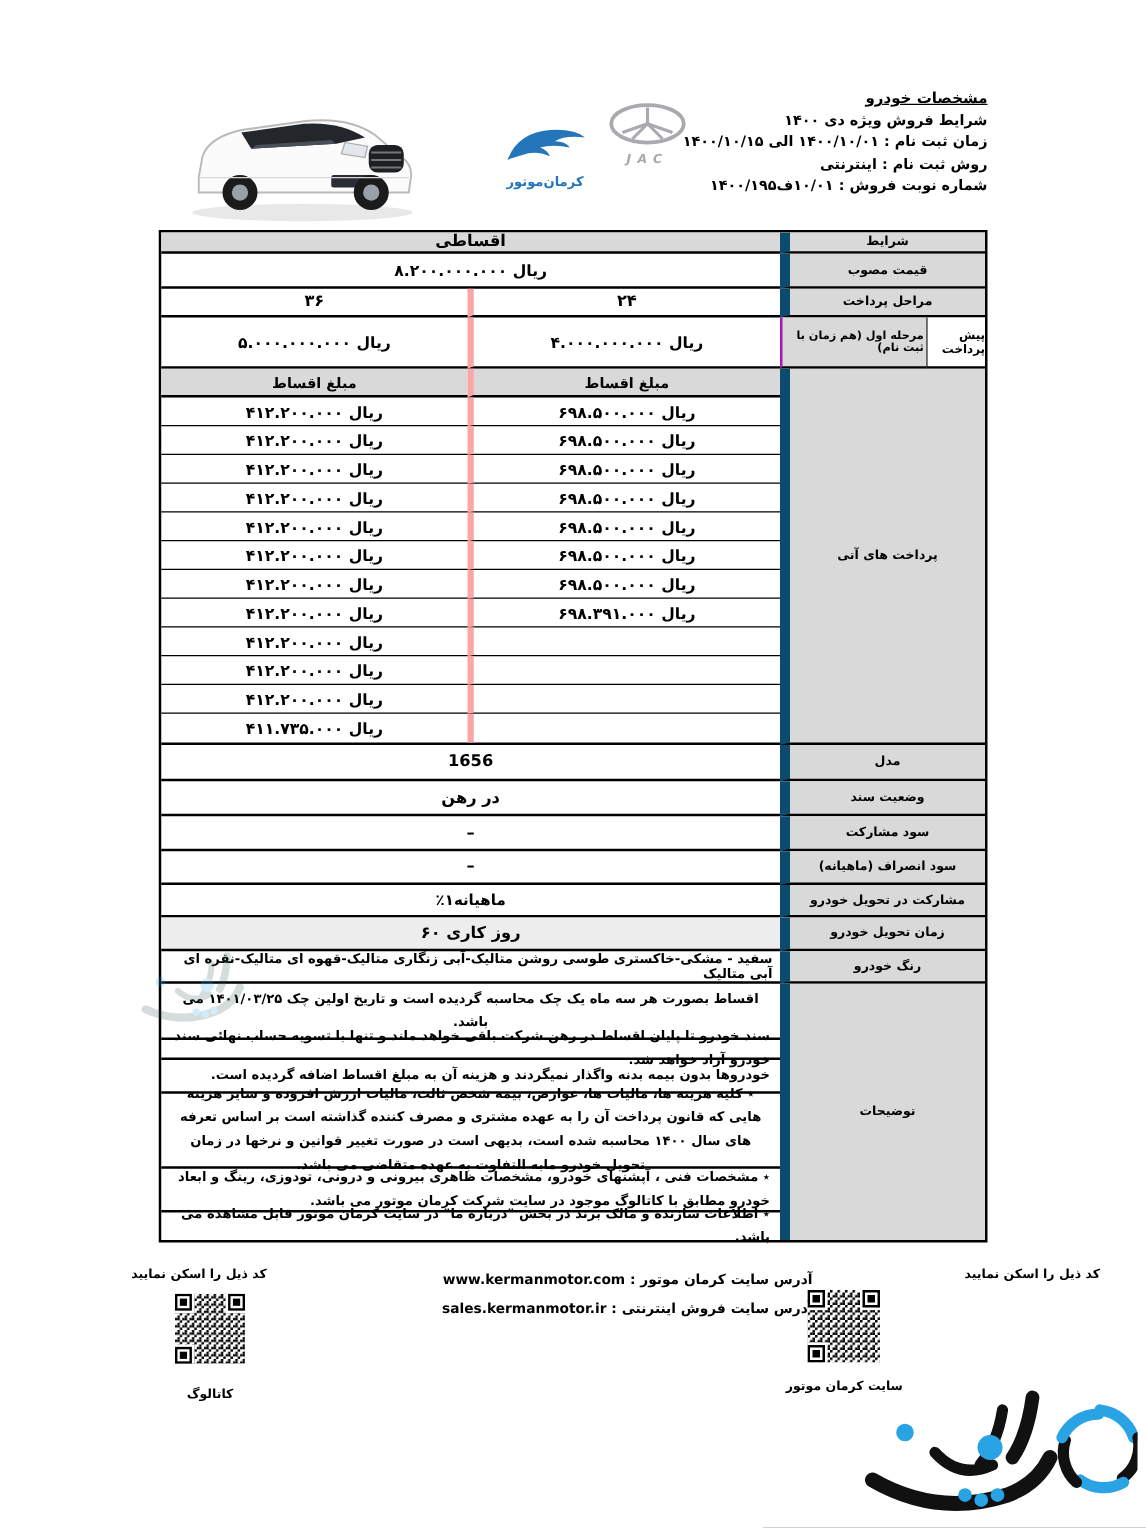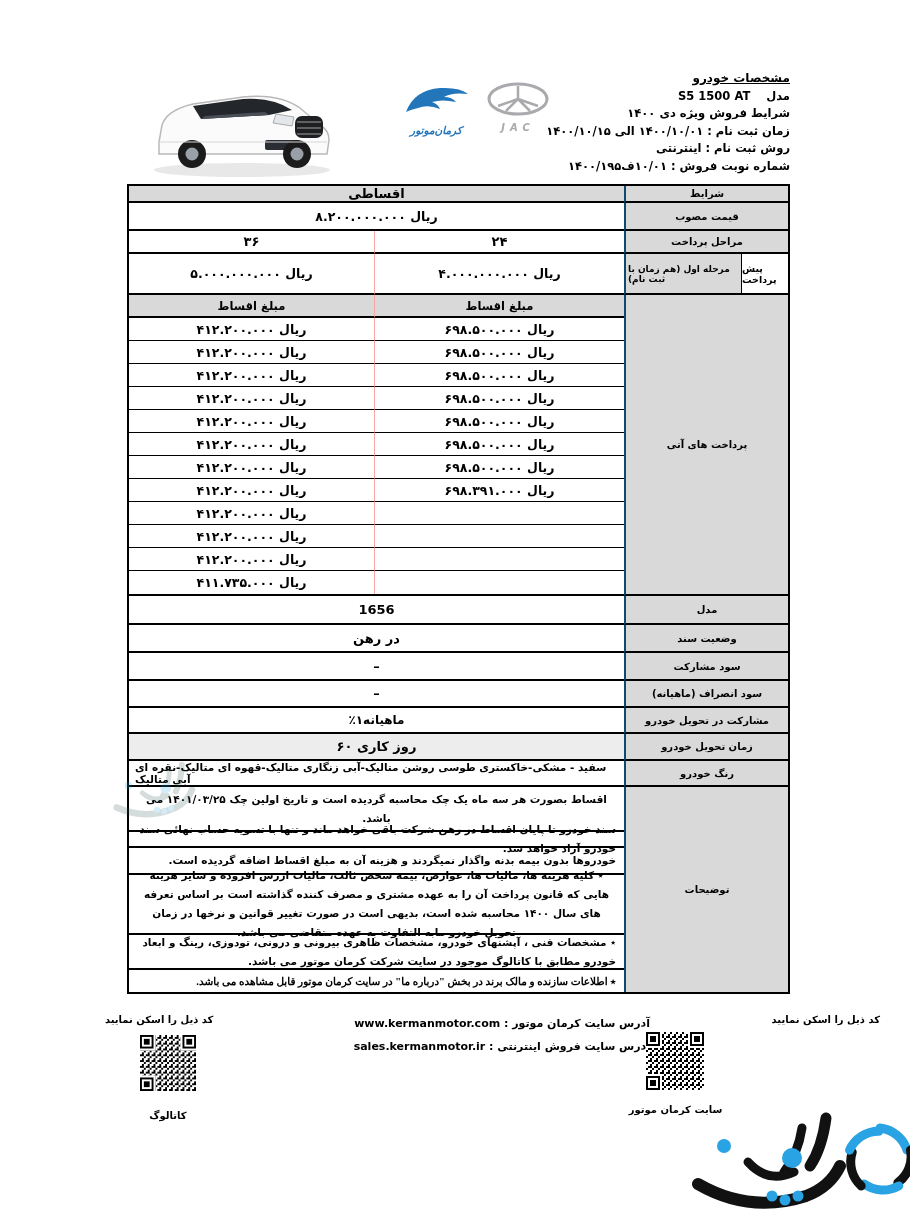--- a/index.html
+++ b/index.html
@@ -9,42 +9,42 @@
 
   
   .header-info { position:absolute; top:70px; right:127px; width:320px; text-align:right;
                  font-weight:bold; font-size:11.5px; line-height:17.5px; }
   .header-info .title { text-decoration:underline; font-size:12px; }
   .hline { white-space:nowrap; }
   .ltr { direction:ltr; unicode-bidi:embed; display:inline-block; }
 
   
   .car-photo { position:absolute; left:145px; top:78px; }
-  .kerman-logo { position:absolute; left:400px; top:84px; text-align:center;font-style:italic; }
+  .kerman-logo { position:absolute; left:400px; top:100px; text-align:center; }
   .kerman-logo .kname { color:#2476bb; font-size:10.5px; font-weight:bold; }
   .jac-logo { position:absolute; left:486px; top:80px; text-align:center; }
   .jac-logo .jname { color:#a9a9ae; font-size:10px; font-weight:bold; font-style:italic;
                      letter-spacing:5px; margin-top:-2px; }
 
   
   .tbl { position:absolute; left:127px; top:184px; width:663px; border:2px solid #000; background:#fff; }
   .trow { display:flex; direction:rtl; align-items:stretch; }
-  .cell { display:flex; align-items:center; justify-content:center; text-align:left; }
-  .lbl  { width:164px; background:#d9d9d9; font-weight:bold; font-size:10px; border-left:2px solid #0c4a6e; }
-  .c24  { width:250px; border-left:1px solid #fca5a5; }
+  .cell { display:flex; align-items:center; justify-content:center; text-align:right; }
+  .lbl  { width:164px; background:#d9d9d9; font-weight:bold; font-size:10px; border-left:8px solid #0c4a6e; }
+  .c24  { width:250px; border-left:5px solid #fca5a5; }
   .c36  { width:245px; }
   .bb2  { border-bottom:2px solid #000; }
   .bb1  { border-bottom:1px solid #000; }
   .money { direction:ltr; unicode-bidi:embed; font-weight:bold; font-size:12.5px; }
   .big   { font-weight:bold; font-size:13px; }
   .gray  { background:#d9d9d9; }
   .lightgray { background:#ededed; }
 
   .dp-outer { width:47px; background:#fff; font-weight:bold; font-size:9.5px; border-left:1px solid #000; }
-  .dp-inner { width:117px; background:#d9d9d9; font-weight:bold; font-size:9px; border-left:2px solid #0c4a6e;
+  .dp-inner { width:117px; background:#d9d9d9; font-weight:bold; font-size:9px; border-left:2px solid #a21caf;
               padding:0 2px; }
 
   .inst-col { width:495px; display:flex; flex-direction:column; direction:rtl; }
   .irow { display:flex; direction:rtl; height:23px; }
   .irow .cell { font-weight:bold; }
   .ihead { height:23px; background:#d9d9d9; font-weight:bold; font-size:11.5px; }
 
   .notes-col { width:495px; display:flex; flex-direction:column; direction:rtl; }
   .nrow { display:flex; align-items:center; font-weight:bold; font-size:10.5px; padding:2px 8px;
           line-height:19px; }
@@ -99,24 +99,20 @@
   <div class="jac-logo">
     <svg width="64" height="40" viewBox="0 0 64 40">
       <ellipse cx="32" cy="19" rx="29" ry="15" fill="none" stroke="#a9a9ae" stroke-width="3"></ellipse>
       <path d="M32,6 L32,19 M32,19 L12,26 M32,19 L52,26 M32,19 L20,31 M32,19 L44,31" stroke="#a9a9ae" stroke-width="2.5" fill="none"></path>
     </svg>
     <div class="jname">JAC</div>
   </div>
 
   <div class="header-info">
     <div class="hline title">مشخصات خودرو</div>
-    <div class="hline">
-      <span>مدل</span>&nbsp;&nbsp;&nbsp;
-      <span class="ltr">S5 1500 AT</span>
-    </div>
     <div class="hline">شرایط  فروش ویژه دی ۱۴۰۰</div>
     <div class="hline">زمان ثبت نام : ۱۴۰۰/۱۰/۰۱ الی ۱۴۰۰/۱۰/۱۵</div>
     <div class="hline">روش ثبت نام : اینترنتی</div>
     <div class="hline">شماره نوبت فروش :  ۱۰/۰۱ف۱۴۰۰/۱۹۵</div>
   </div>
 
   <div class="tbl">
 
     <div class="trow">
       <div class="cell lbl bb2">شرایط</div>
@@ -293,21 +289,21 @@
     </div>
 
     <div class="trow">
       <div class="cell lbl">توضیحات</div>
       <div class="notes-col">
         <div class="nrow center bb2" style="height:45px;">اقساط بصورت هر سه ماه یک چک محاسبه گردیده است و تاریخ اولین چک  ۱۴۰۱/۰۳/۲۵ می باشد.</div>
         <div class="nrow right  bb2" style="height:16px;">سند خودرو تا پایان اقساط در رهن شرکت باقی خواهد ماند و تنها با تسویه حساب نهائی سند خودرو آزاد خواهد شد.</div>
         <div class="nrow right  bb2" style="height:27px;">خودروها بدون بیمه بدنه واگذار نمیگردند و هزینه آن به مبلغ اقساط اضافه گردیده است.</div>
         <div class="nrow center bb2" style="height:60px;">٭ کلیه هزینه ها، مالیات ها، عوارض، بیمه شخص ثالث، مالیات ارزش افزوده و سایر هزینه هایی که قانون پرداخت آن را به عهده مشتری و مصرف کننده گذاشته است بر اساس تعرفه های سال ۱۴۰۰ محاسبه شده است، بدیهی است در صورت تغییر قوانین و نرخها در زمان تحویل خودرو مابه التفاوت به عهده متقاضی می باشد.</div>
         <div class="nrow right  bb2" style="height:35px;">٭ مشخصات فنی ، آپشنهای خودرو، مشخصات ظاهری بیرونی و درونی، تودوزی، رینگ و ابعاد خودرو مطابق با کاتالوگ موجود در سایت شرکت کرمان موتور می باشد.</div>
-        <div class="nrow right" style="height:22px;font-family:Liberation Serif, serif;">٭ اطلاعات سازنده و مالک برند در بخش "درباره ما" در سایت کرمان موتور قابل مشاهده می باشد.</div>
+        <div class="nrow right" style="height:22px;">٭ اطلاعات سازنده و مالک برند در بخش "درباره ما" در سایت کرمان موتور قابل مشاهده می باشد.</div>
       </div>
     </div>
   </div>
 
   <div class="scan-note" style="top:1014px; right:37px;">کد ذیل را اسکن نمایید</div>
   <div class="scan-note" style="top:1014px; left:105px;">کد ذیل را اسکن نمایید</div>
 
   <div class="addresses">
     <div>آدرس سایت کرمان موتور : www.kermanmotor.com</div>
     <div>آدرس سایت فروش اینترنتی : sales.kermanmotor.ir</div>

